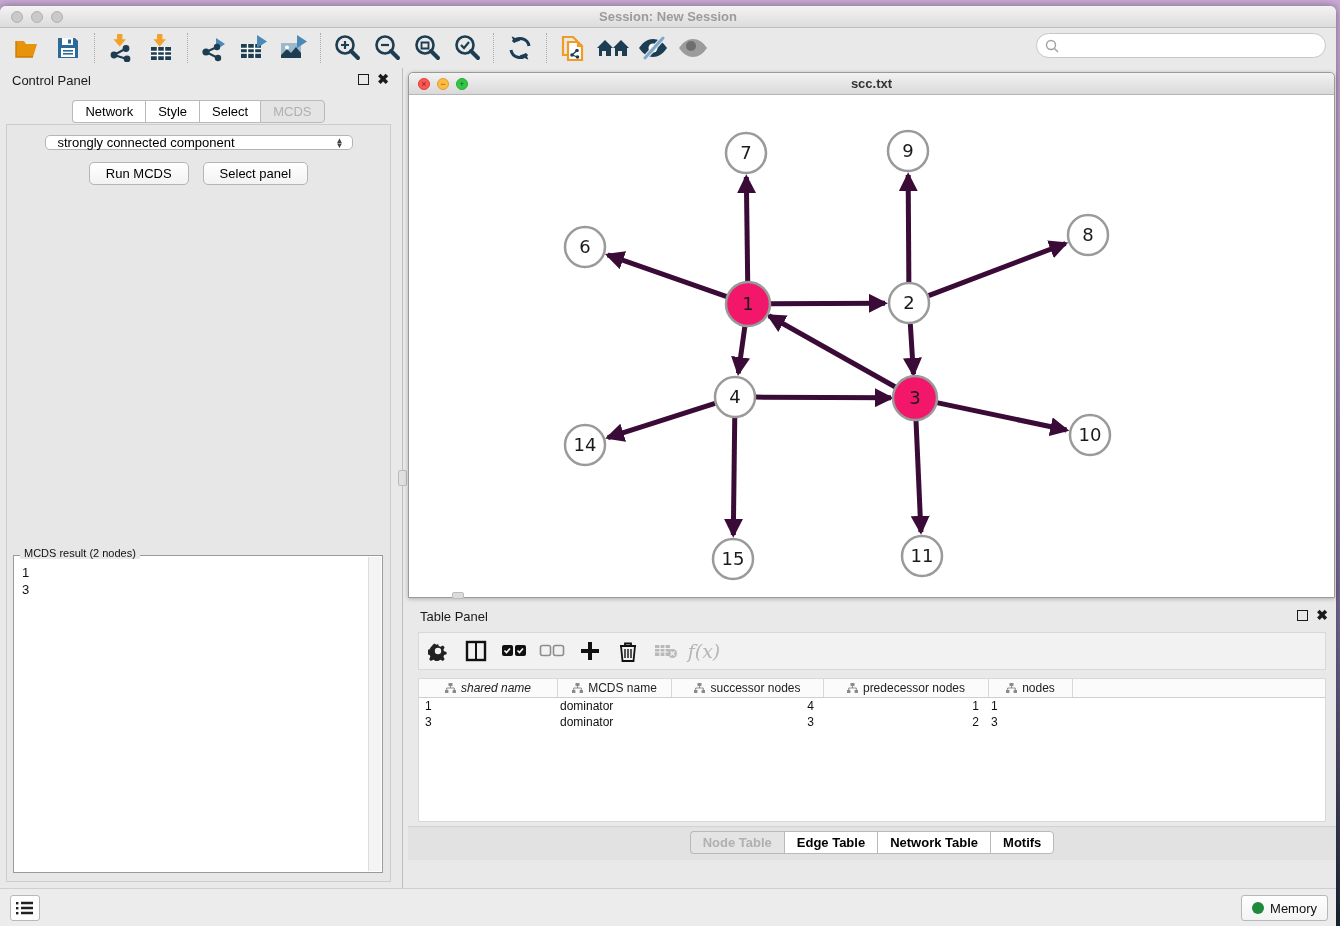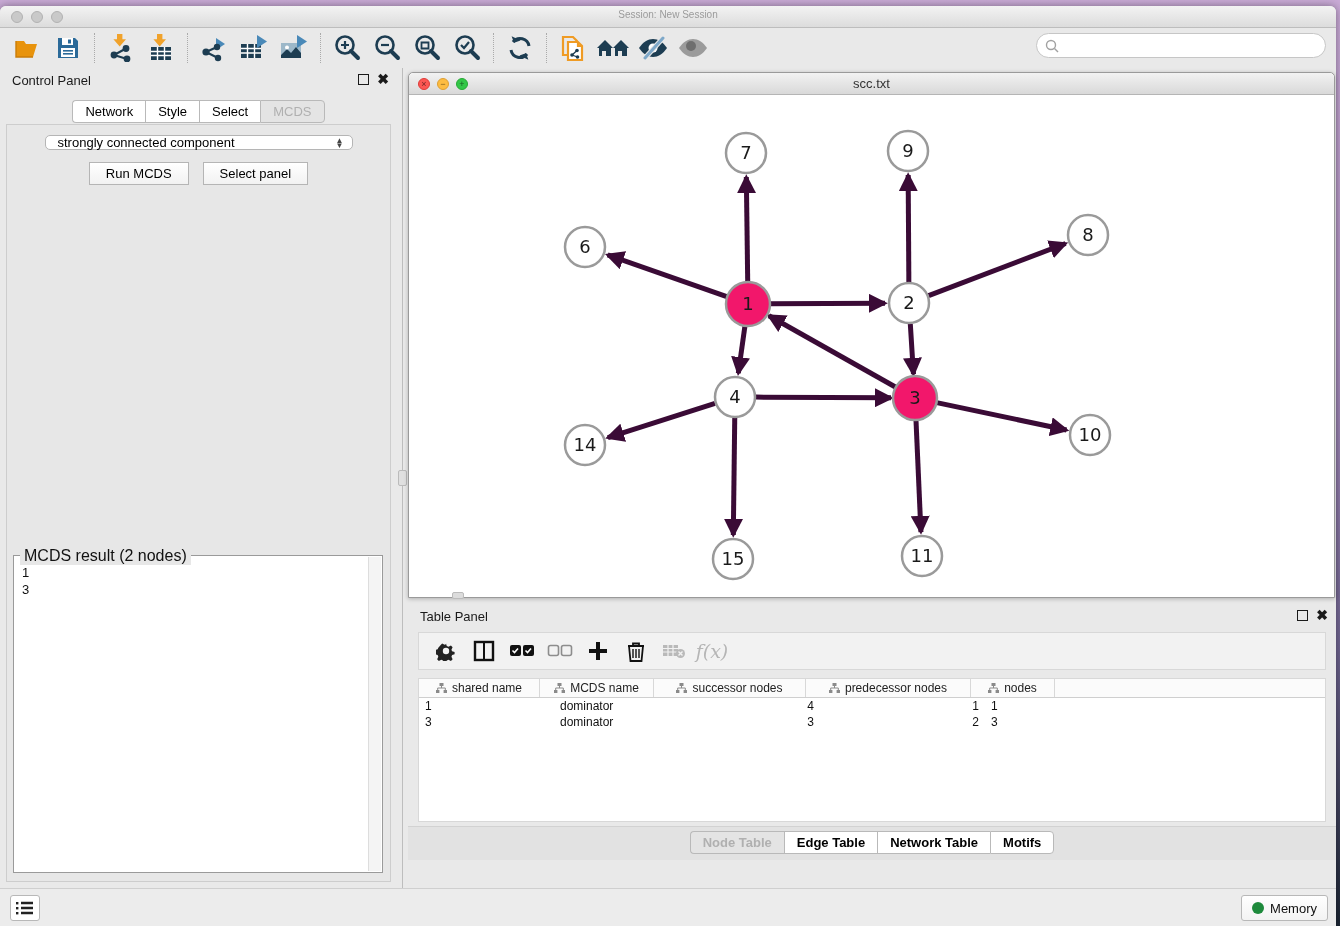--- a/index.html
+++ b/index.html
@@ -5,21 +5,21 @@
   * { margin:0; padding:0; box-sizing:border-box; }
   html,body { width:1340px; height:926px; overflow:hidden;
     font-family:"Liberation Sans", sans-serif;
     background:linear-gradient(180deg,#c9aad6 0%,#b193c5 35%,#6f6490 70%,#1b2533 100%); }
   .window { position:absolute; left:0; top:6px; width:1336px; height:920px;
     background:#e9e9e9; border-radius:6px 6px 0 0; box-shadow:0 0 8px rgba(0,0,0,.4); }
   
   .titlebar { height:22px; background:linear-gradient(#f3f3f3,#dcdcdc);
     border-bottom:1px solid #bdbdbd; border-radius:6px 6px 0 0; position:relative; }
   .titlebar .title { position:absolute; left:0; right:0; top:3px; text-align:center;
-    font-size:10px; color:#9b9b9b; }
+    font-size:13px; color:#9b9b9b;font-weight:bold; }
   .tl-dot { position:absolute; top:5px; width:12px; height:12px; border-radius:50%; }
   .tl-gray { background:#c9c9c9; border:1px solid #b2b2b2; }
   
   .toolbar { height:40px; display:flex; align-items:center; padding:0 8px; position:relative; }
   .tbtn { width:40px; height:32px; display:flex; align-items:center; justify-content:center; cursor:pointer; }
   .tsep { width:1px; height:30px; margin:0 6px; border-left:1px dotted #aaa; }
   .searchbox { position:absolute; right:10px; top:5px; width:290px; height:25px; background:#fff;
     border:1px solid #c6c6c6; border-radius:13px; display:flex; align-items:center; padding-left:8px; }
   .searchbox svg { opacity:.55; }
   
@@ -43,49 +43,49 @@
   .tab.active { background:#e4e4e4; color:#b0b0b0; }
   .cp-content { position:absolute; left:6px; right:6px; top:56px; bottom:6px;
     border:1px solid #cdcdcd; background:#e7e7e7; }
   .opt-label { text-align:center; margin-top:20px; font-size:13px; color:#111; }
   .selectbox { margin:10px auto 0; width:308px; height:15px; background:#fff; border:1px solid #b5b5b5;
     border-radius:5px; display:flex; align-items:center; padding:0 8px 0 12px; font-size:13px; cursor:pointer; }
   .selectbox .sel-text { flex:1; }
   .stepper { display:flex; flex-direction:column; line-height:5px; font-size:8px; color:#444; }
   .btn-row { display:flex; justify-content:center; gap:14px; margin-top:12px; }
   .pushbtn { font-size:13px; background:linear-gradient(#ffffff,#f2f2f2); border:1px solid #b5b5b5;
-    border-radius:0; padding:3px 16px; cursor:pointer; color:#000; }
+    border-radius:5px; padding:3px 16px; cursor:pointer; color:#000; }
   .result-box { position:absolute; left:6px; right:7px; top:430px; bottom:8px;
     border:1px solid #9a9a9a; background:#fff; }
   .result-legend { position:absolute; top:-9px; left:6px; background:#e7e7e7; padding:0 4px;
-    font-size:16px; color:#111; }
+    font-size:11px; color:#111; }
   .result-text { position:absolute; inset:8px 16px 2px 8px; font-size:13px; color:#111;
     white-space:pre-line; line-height:17px; }
   .result-scroll { position:absolute; top:1px; bottom:1px; right:1px; width:13px;
     background:#f4f4f4; border-left:1px solid #ddd; }
   
   .netwin { position:absolute; left:408px; top:4px; width:927px; height:526px;
     border:1px solid #9a9a9a; border-radius:5px 5px 0 0; background:#fff;
     box-shadow:0 1px 4px rgba(0,0,0,.25); }
   .net-titlebar { height:22px; background:linear-gradient(#f2f2f2,#d9d9d9);
     border-bottom:1px solid #b5b5b5; border-radius:5px 5px 0 0; position:relative; }
-  .net-title { position:absolute; left:0; right:0; top:3px; text-align:center; font-size:13px; color:#333; }
+  .net-title { position:absolute; left:0; right:0; top:3px; text-align:center; font-size:13px; color:#333;font-weight:bold; }
   .mac-dot { position:absolute; top:5px; width:12px; height:12px; border-radius:50%;
     font-size:9px; line-height:11px; text-align:center; color:rgba(0,0,0,.55); cursor:pointer; }
   .dot-red { background:#fc5753; border:1px solid #df3b38; }
   .dot-yellow { background:#fdbc40; border:1px solid #de9f34; }
   .dot-green { background:#33c748; border:1px solid #27aa35; }
   .canvas { position:absolute; left:0; top:22px; right:0; bottom:0; background:#fff; }
   .canvas svg text { font-family:"DejaVu Sans", sans-serif; }
   .hsplit-grip { position:absolute; left:452px; top:524px; width:12px; height:7px;
     background:#dcdcdc; border:1px solid #bbb; border-radius:2px; }
   
   .tpanel { position:absolute; left:408px; top:536px; width:928px; bottom:0; background:#e9e9e9; }
   .tp-toolbar { position:absolute; left:10px; right:10px; top:28px; height:38px;
-    background:#f2f2f2; border:1px solid #d8d8d8; display:flex; align-items:center; padding-left:8px; }
+    background:#f2f2f2; border:1px solid #d8d8d8; display:flex; align-items:center; }
   .tp-btn { width:38px; height:30px; display:flex; align-items:center; justify-content:center; cursor:pointer; }
   .tp-btn.disabled { cursor:default; }
   .fx { font-family:"DejaVu Serif", serif; font-style:italic; font-size:19px; color:#b5b5b5; }
   .grid { position:absolute; left:10px; right:10px; top:74px; bottom:66px; background:#fff;
     border:1px solid #d8d8d8; overflow:hidden; }
   .grid-head { display:flex; background:#fbfbfb; border-bottom:1px solid #cfcfcf; height:19px; }
   .gh-cell { display:flex; align-items:center; justify-content:center; gap:5px; font-size:12px;
     color:#222; border-right:1px solid #d8d8d8; cursor:pointer; }
   .grid-row { display:flex; height:16px; font-size:12px; color:#111; cursor:pointer; }
   .g-cell { padding:1px 6px 0; overflow:hidden; white-space:nowrap; }
@@ -441,21 +441,21 @@
               <circle cx="18.5" cy="10.5" r="4.5" fill="#b9b9b9"></circle>
               <path d="M16.5 8.5l4 4M20.5 8.5l-4 4" stroke="#f2f2f2" stroke-width="1.4"></path>
             </svg>
         </div>
         <div class="tp-btn disabled">
           <span class="fx">f(x)</span>
         </div>
       </div>
       <div class="grid">
         <div class="grid-head" id="grid-head">
-            <div class="gh-cell" style="width: 121px;">
+            <div class="gh-cell" style="width: 139px; font-style: italic;">
               <svg width="11" height="11" viewBox="0 0 11 11">
                 <g fill="#8a8a8a">
                   <rect x="3.5" y="0" width="4" height="3"></rect>
                   <rect x="0" y="7" width="3.4" height="3"></rect>
                   <rect x="7.6" y="7" width="3.4" height="3"></rect>
                   <path d="M5.5 3v2M1.7 7V5h7.6v2" stroke="#8a8a8a" fill="none" stroke-width="1"></path>
                 </g>
               </svg>
               <span>shared name</span>
             </div>

